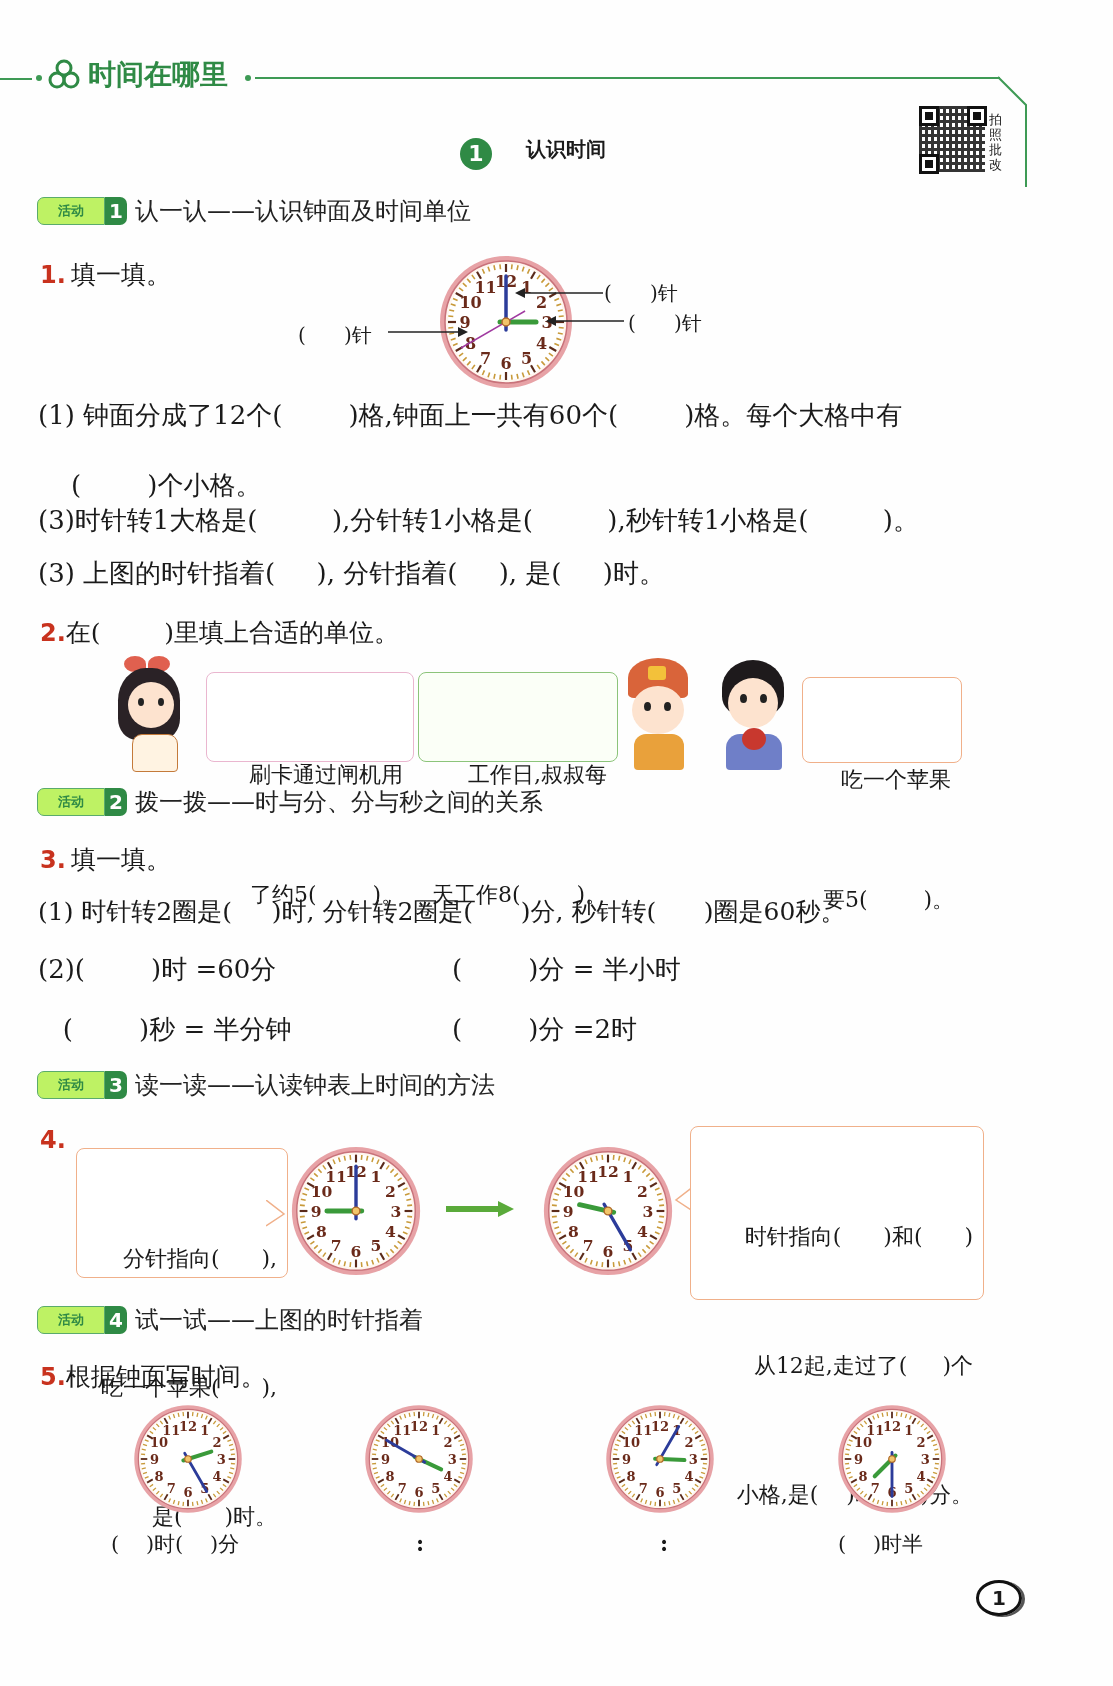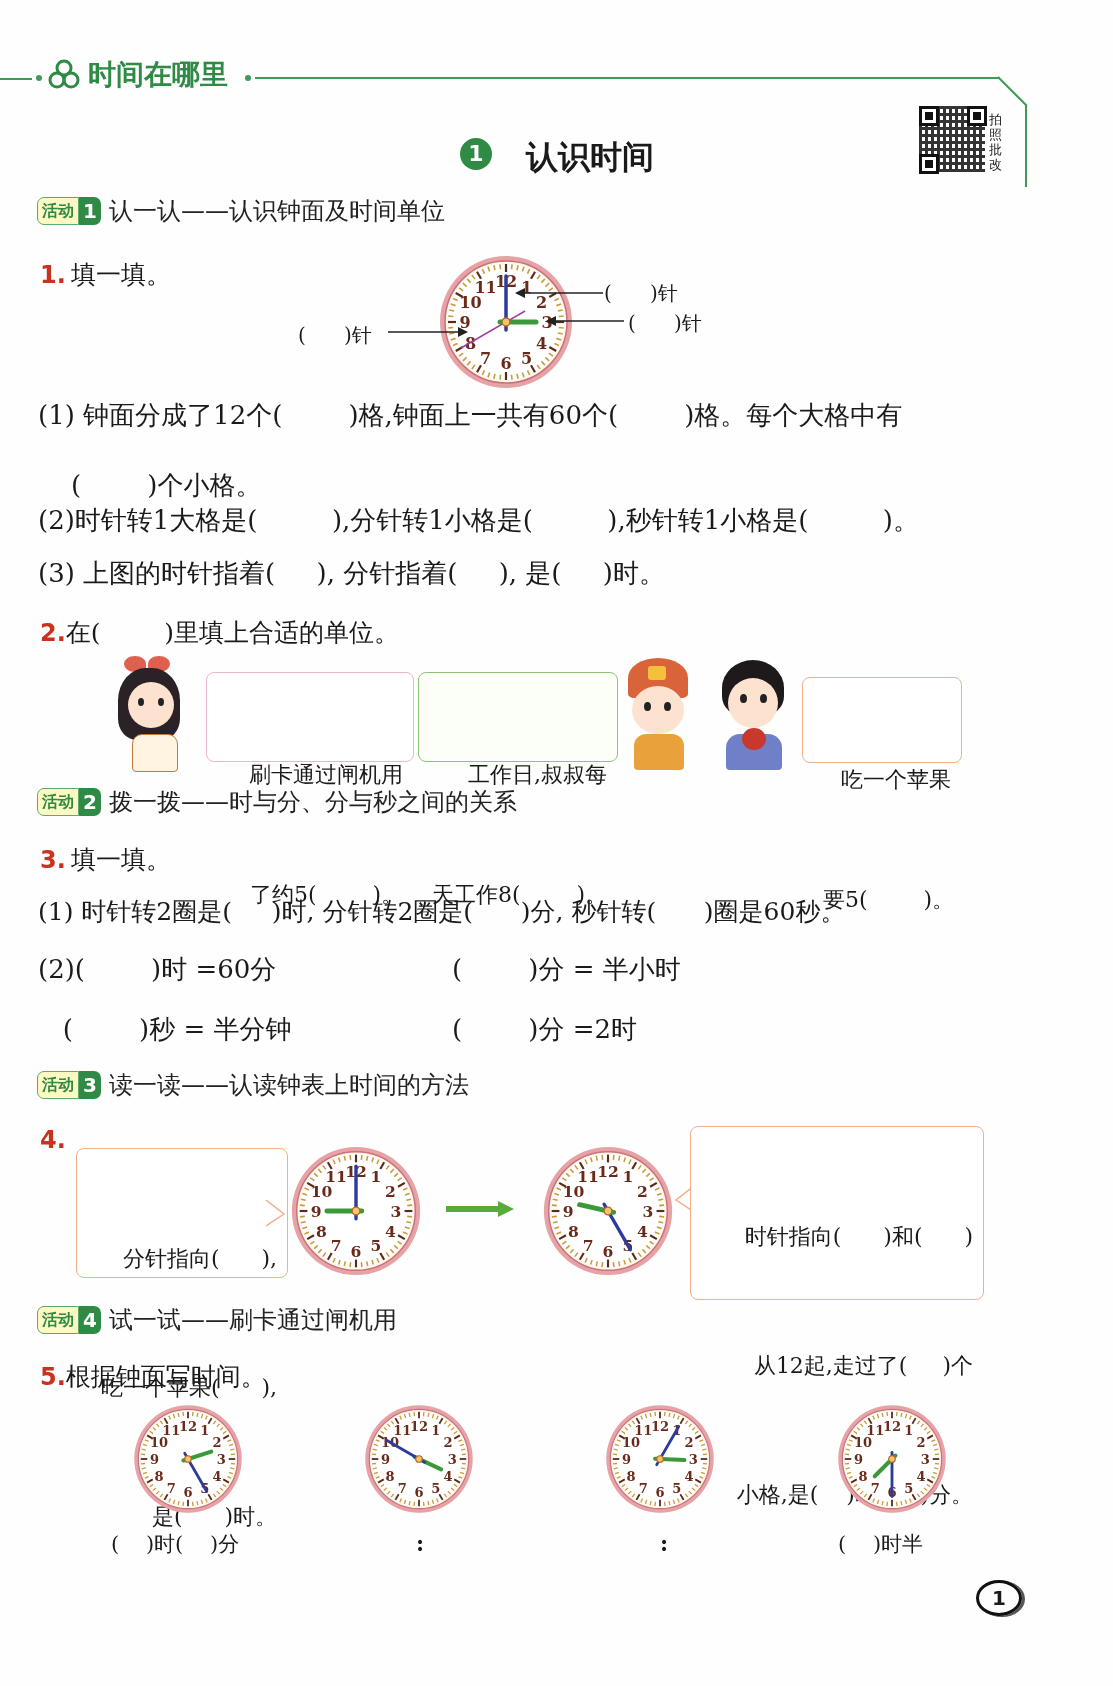--- a/index.html
+++ b/index.html
@@ -4,27 +4,27 @@
 <style>
   html,body{margin:0;padding:0;}
   body{width:1113px;height:1686px;position:relative;background:#fefefe;overflow:hidden;
        font-family:"DejaVu Serif","Liberation Serif",serif;color:#1a1a1a;}
   .abs{position:absolute;}
   .sans{font-family:"DejaVu Sans","Liberation Sans",sans-serif;}
   .green{color:#2f8a45;}
   
   .hdr-line{position:absolute;height:2px;background:#3e9a55;}
   .hdr-dot{position:absolute;width:6px;height:6px;border-radius:50%;background:#3e9a55;}
-  .unit-title{font-weight:bold;font-size:32px;}
+  .unit-title{font-weight:bold;font-size:20px;}
   .lesson-num{width:32px;height:32px;border-radius:50%;background:#2f8a45;color:#fff;
       font-weight:bold;font-size:22px;text-align:center;line-height:32px;}
   
   .act{display:flex;align-items:center;height:30px;}
-  .act-tag{border:1.5px solid #5aab6c;border-radius:7px 0 0 7px;color:#2f8a45;font-size:16px;
-      padding:0 4px;height:26px;line-height:26px;background:#fef9c3;font-weight:bold;}
+  .act-tag{border:1.5px solid #5aab6c;border-radius:7px 0 0 7px;color:#2f8a45;font-size:13px;
+      padding:0 20px;height:26px;line-height:26px;background:#bef264;font-weight:bold;}
   .act-num{background:#2f8a45;color:#fff;font-weight:bold;font-size:20px;height:28px;line-height:28px;
       width:22px;text-align:center;border-radius:0 7px 7px 0;margin-right:8px;}
   .act-title{font-size:24px;color:#222;}
   .qnum{font-family:"DejaVu Sans","Liberation Sans",sans-serif;font-weight:bold;color:#c8321e;font-size:24px;}
   .qtxt{font-size:25px;}
   .line{font-size:26px;white-space:pre;}
   .bubble{position:absolute;border:1.5px solid;border-radius:8px;background:#fff;font-size:22px;
       line-height:40px;padding:2px 10px;white-space:pre;text-align:right;}
   .b-pink{border-color:#eab6cf;}
   .b-green{border-color:#8cc47a;background:#fbfff7;}
@@ -173,21 +173,21 @@
 </svg>
 <div class="abs" style="left:628px;top:310px;font-size:20px;white-space:pre;">(      )针</div>
 <div class="abs" style="left:298px;top:322px;font-size:20px;white-space:pre;">(      )针</div>
 <svg class="abs" style="left:388px;top:325px;" width="80" height="14">
   <line x1="0" y1="7" x2="72" y2="7" stroke="#222" stroke-width="1.5"></line>
     <polygon points="80,7 70,2 70,12" fill="#222"></polygon>
 </svg>
 
 <div class="abs line" style="left:38px;top:398px;">(1) 钟面分成了12个(        )格,钟面上一共有60个(        )格。每个大格中有</div>
 <div class="abs line" style="left:38px;top:468px;">    (        )个小格。</div>
-<div class="abs line" style="left:38px;top:503px;">(2)时针转1大格是(         ),分针转1小格是(         ),秒针转1小格是(         )。</div>
+<div class="abs line" style="left:38px;top:503px;">(3)时针转1大格是(         ),分针转1小格是(         ),秒针转1小格是(         )。</div>
 <div class="abs line" style="left:38px;top:556px;">(3) 上图的时针指着(     ), 分针指着(     ), 是(     )时。</div>
 
 <div class="abs" style="left:40px;top:616px;">
   <span class="qnum">2.</span><span class="qtxt" style="white-space:pre;">在(        )里填上合适的单位。</span>
 </div>
 
 <div class="abs" style="left:116px;top:656px;width:80px;height:115px;">
   <div class="char" style="left:8px;top:0;width:22px;height:16px;background:#e0604f;border-radius:50% 50% 10% 50%;"></div>
   <div class="char" style="left:32px;top:0;width:22px;height:16px;background:#e0604f;border-radius:50% 50% 50% 10%;"></div>
   <div class="char" style="left:2px;top:12px;width:62px;height:72px;background:#2a2226;border-radius:45% 45% 30% 30%;"></div>
@@ -427,21 +427,21 @@
   </svg>
 <div class="bubble b-orange" style="left:690px;top:1126px;width:272px;height:168px;line-height:43px;">
   <div>时针指向(      )和(      )</div>
   <div>从12起,走过了(     )个</div>
   <div>小格,是(    )时(     )分。</div>
 </div>
 
 <div class="abs act sans" style="left:37px;top:1305px;">
   <span class="act-tag">活动</span>
   <span class="act-num">4</span>
-  <span class="act-title">试一试——刷卡通过闸机用</span>
+  <span class="act-title">试一试——上图的时针指着</span>
 </div>
 
 <div class="abs" style="left:40px;top:1360px;">
   <span class="qnum">5.</span><span class="qtxt">根据钟面写时间。</span>
 </div>
 <svg class="abs clock" style="left:131px;top:1402px;" width="114" height="114" viewBox="-70 -70 140 140" id="clk-q5a">
     <circle cx="0" cy="0" r="66" fill="#e7a2a6"></circle>
     <circle cx="0" cy="0" r="61" fill="#fff6ee" stroke="#c8727a" stroke-width="1.5"></circle>
     <circle cx="0" cy="0" r="58" fill="#fff"></circle>
     <line x1="0" y1="-58" x2="0" y2="-50" stroke="#5a2a1a" stroke-width="2.2"></line>

